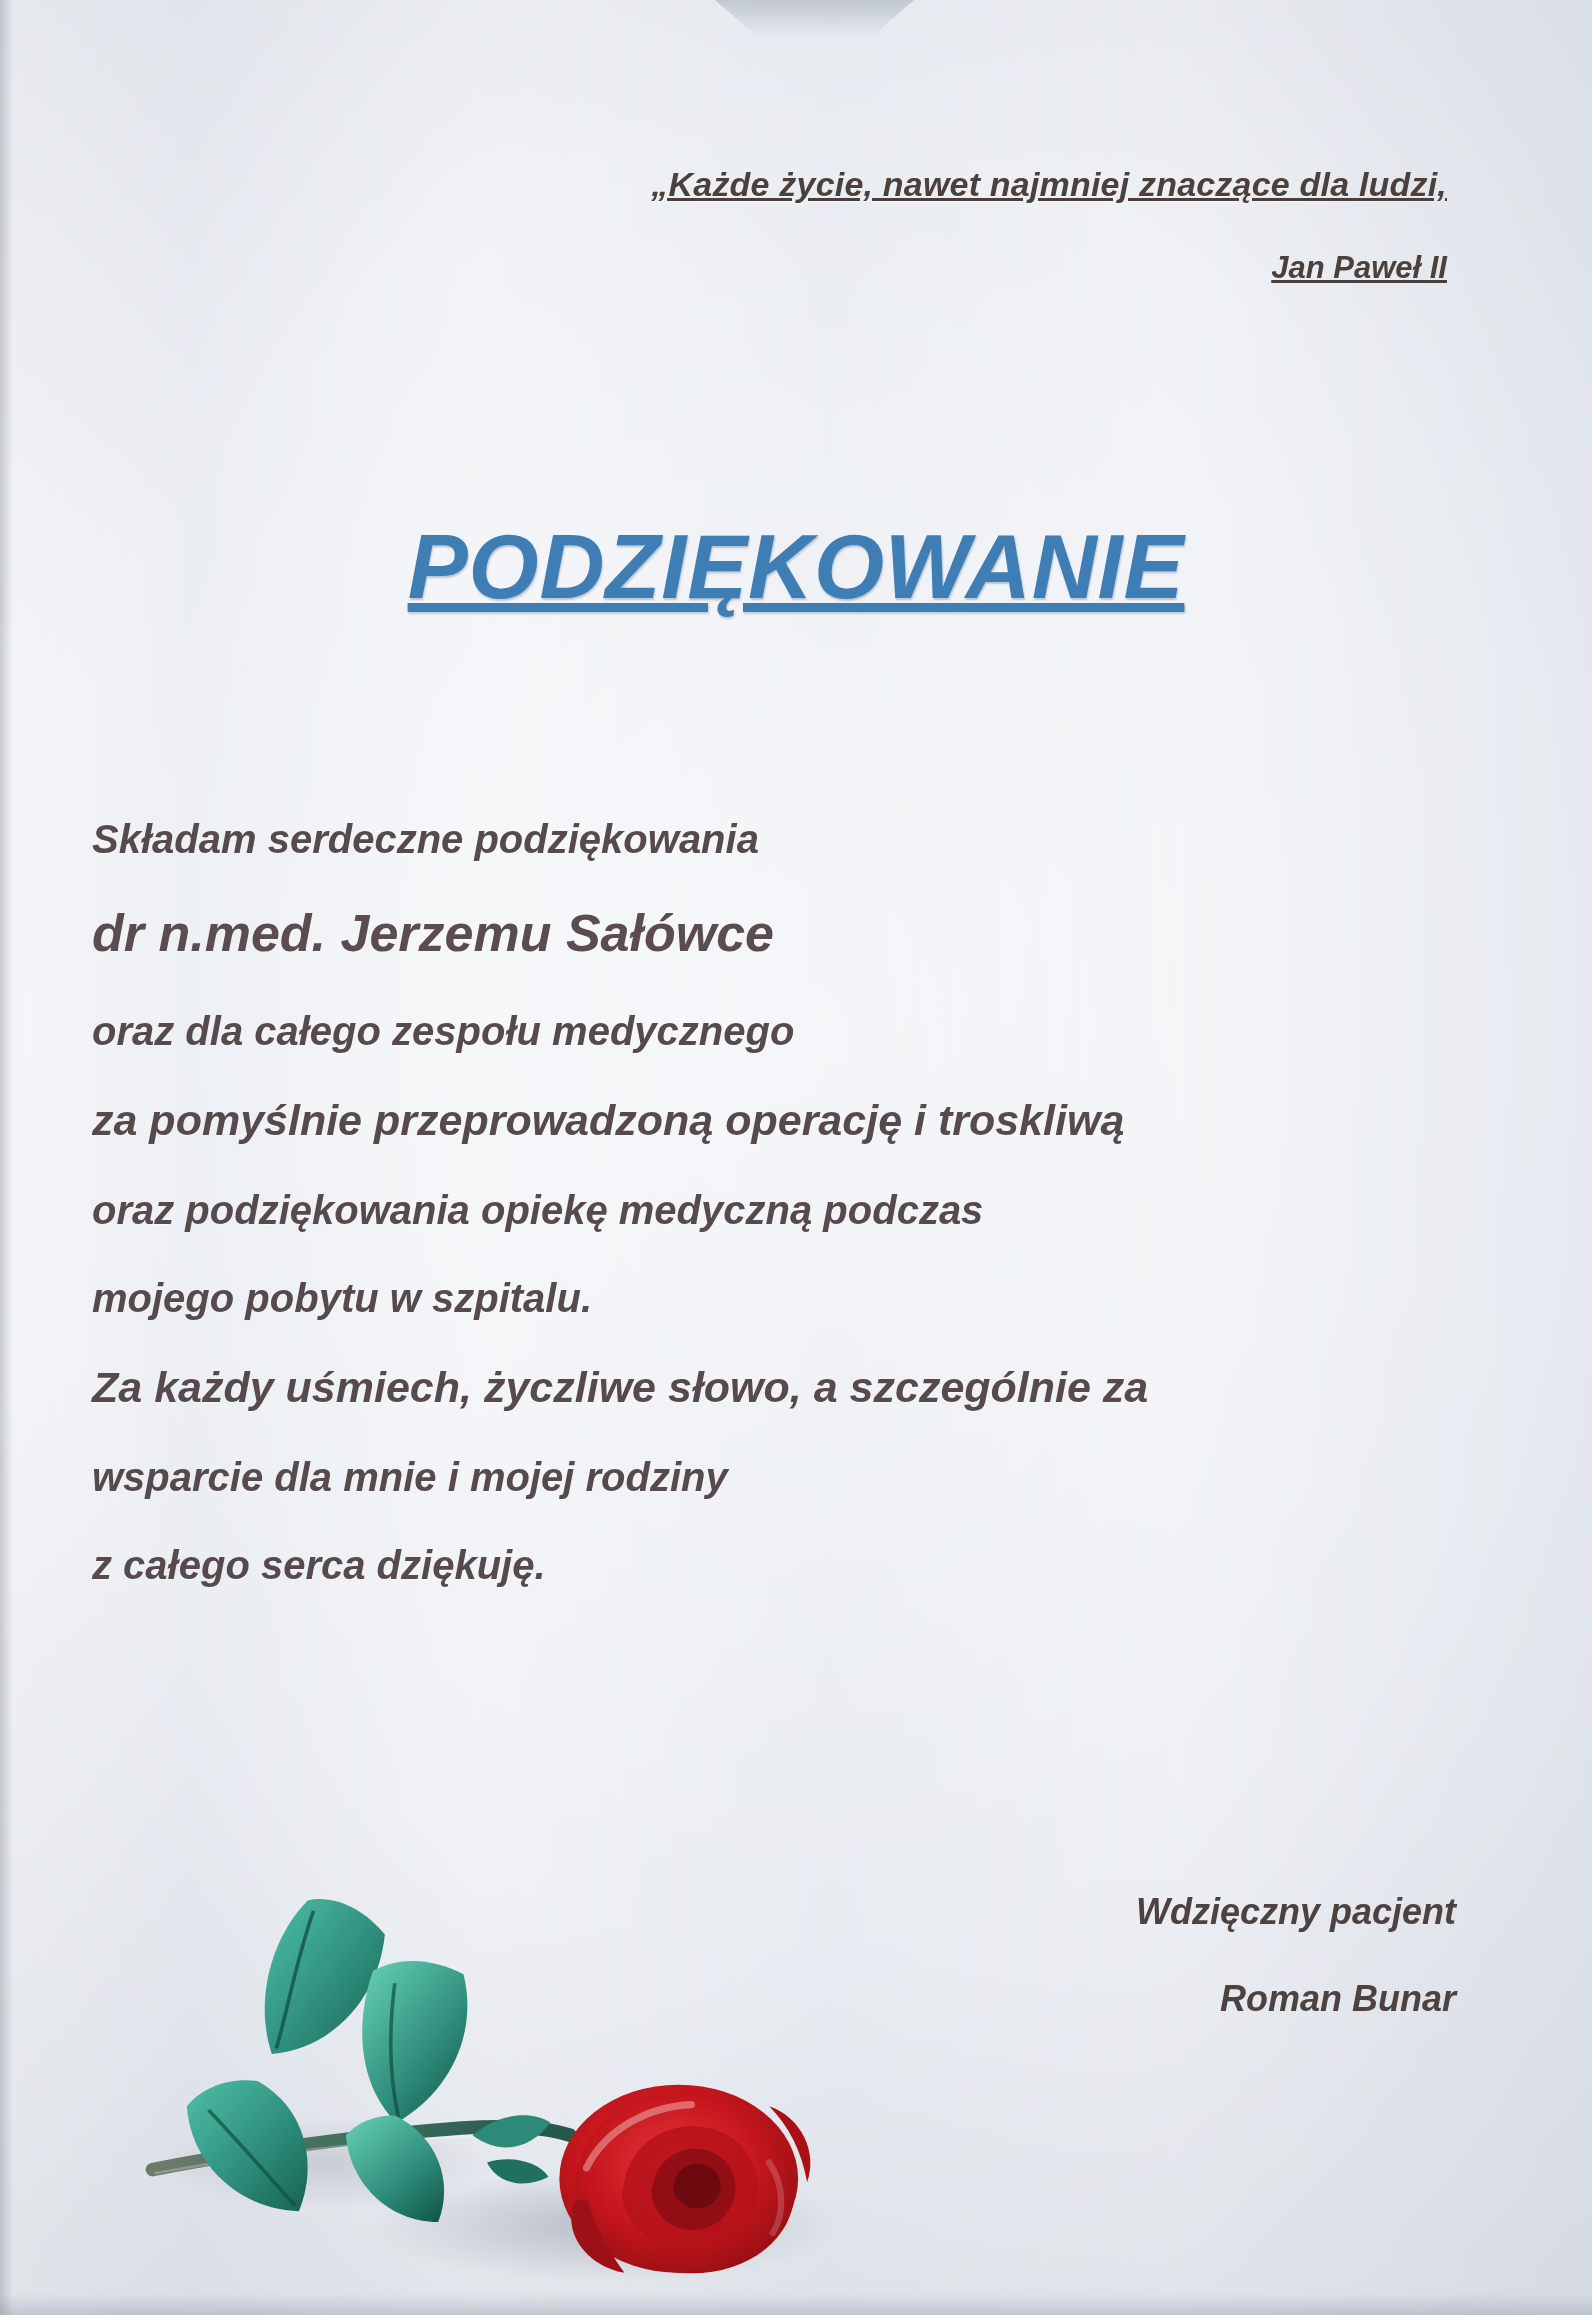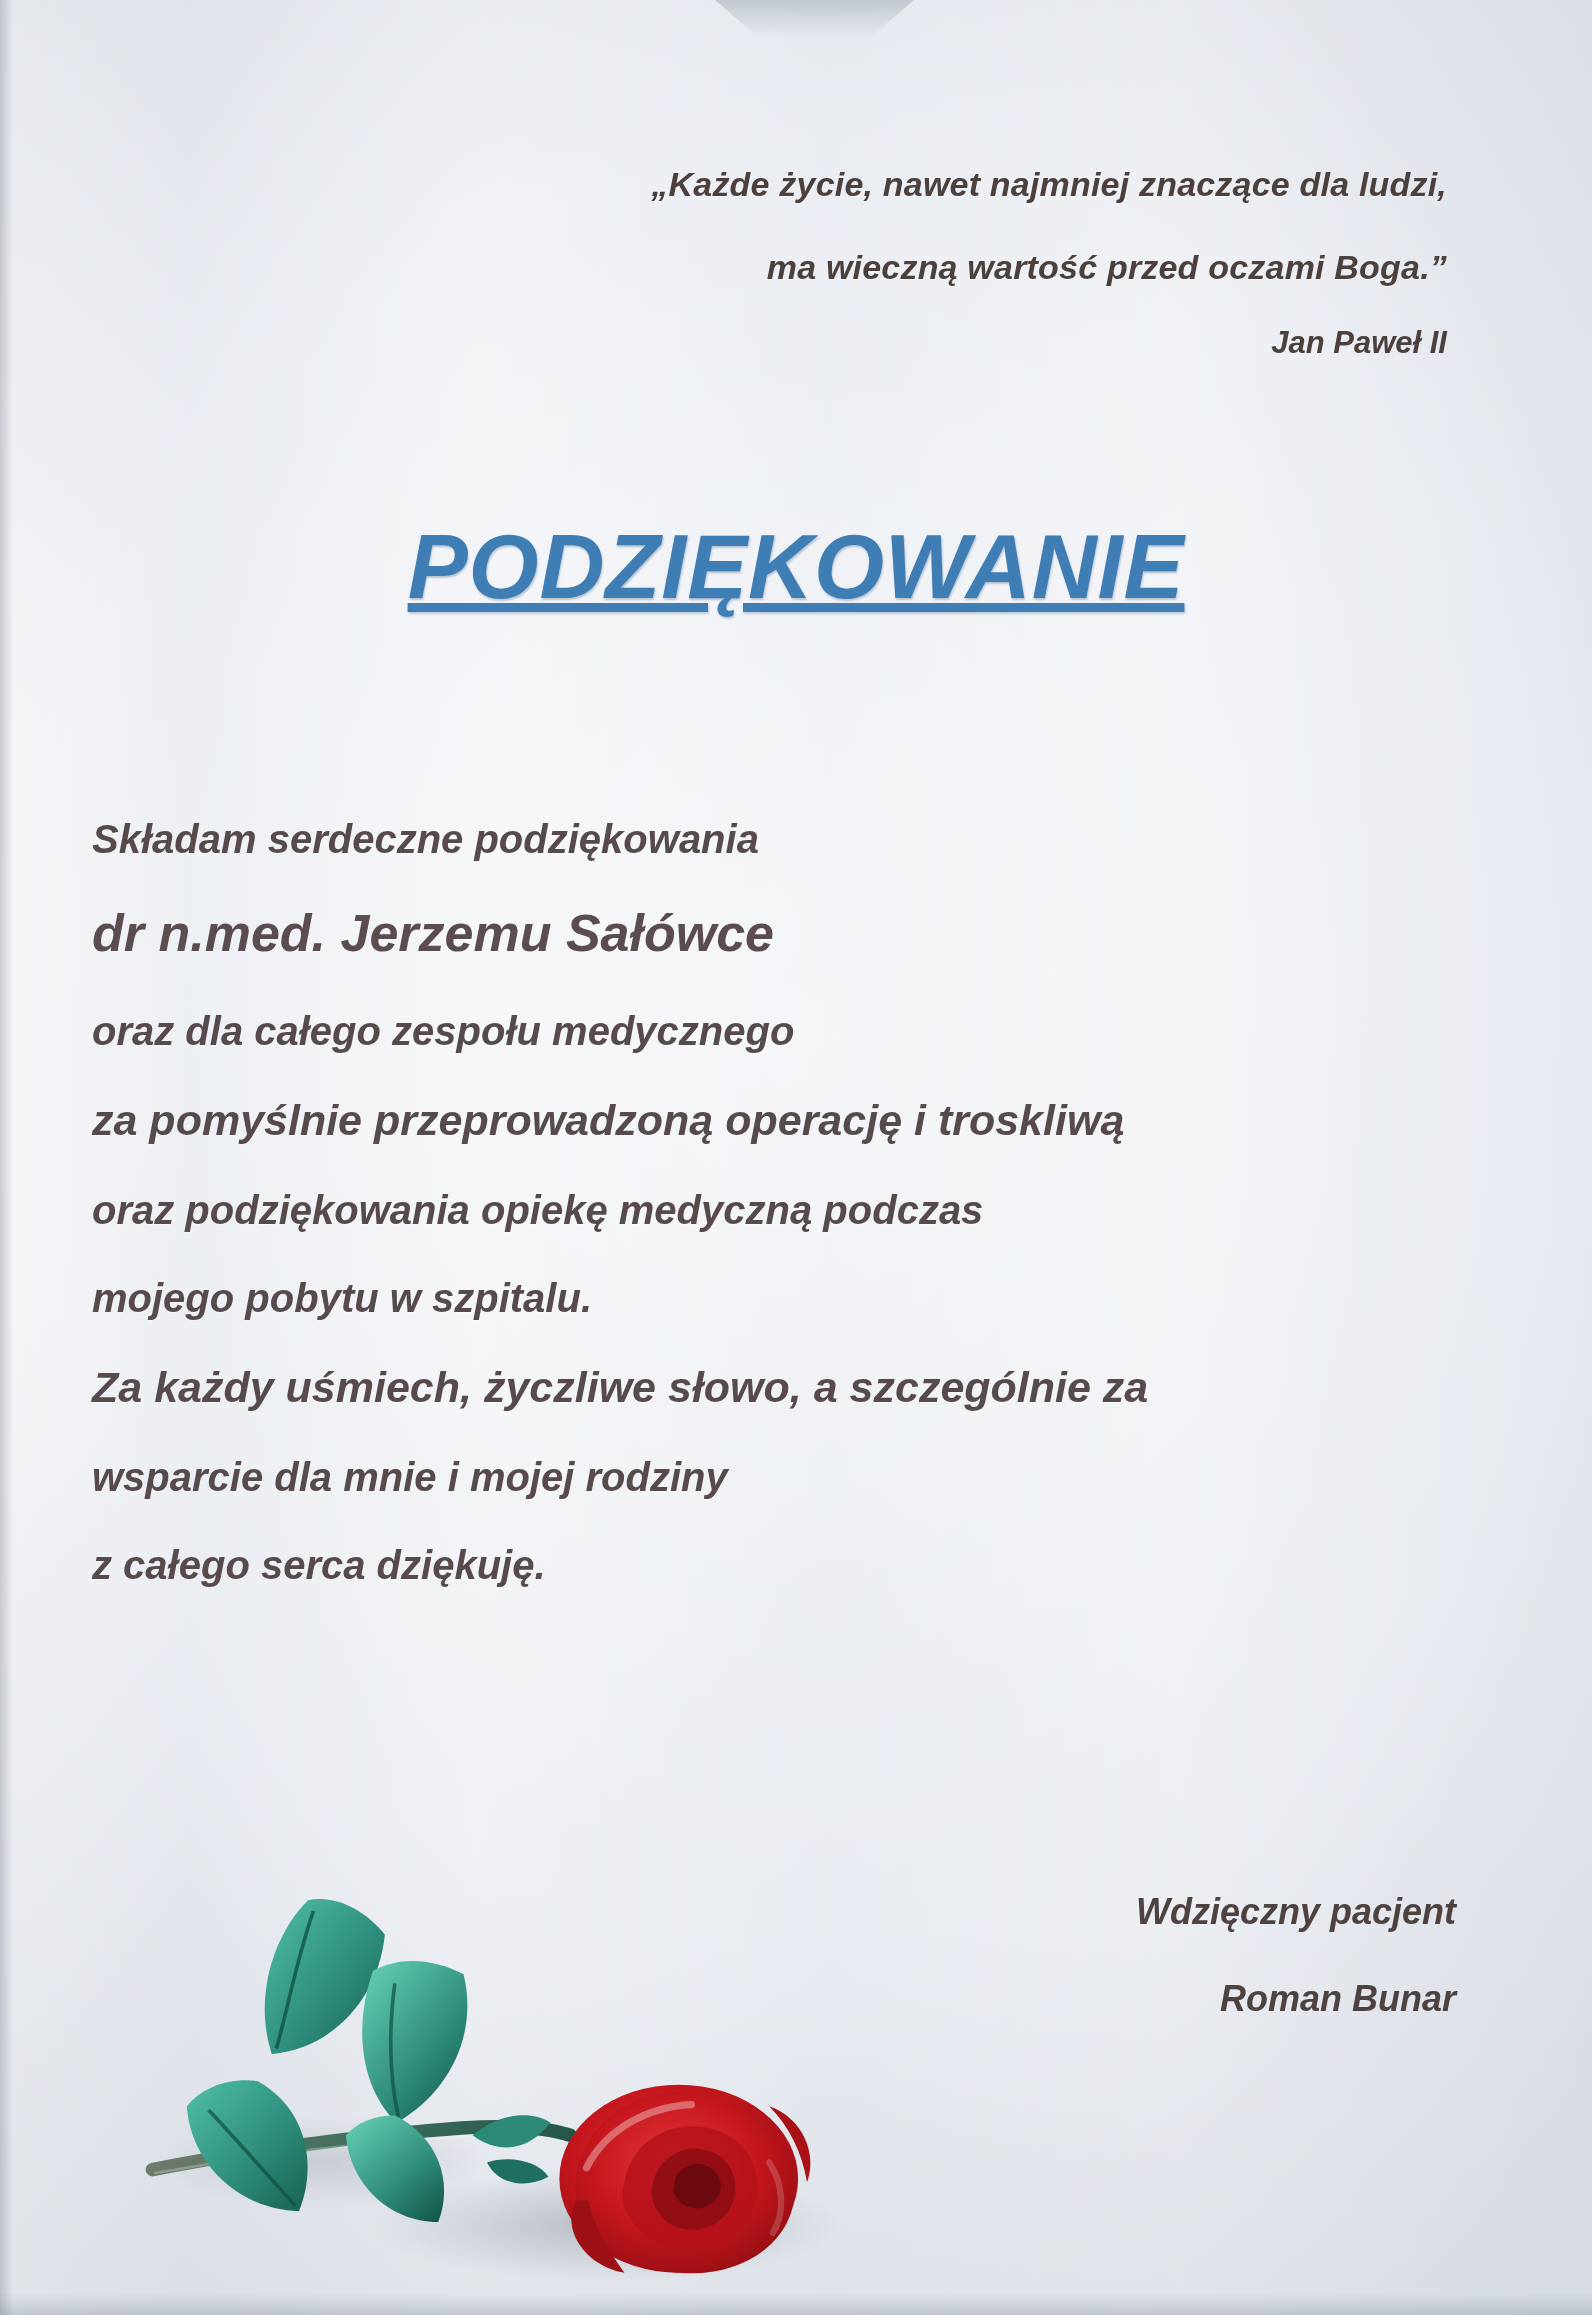--- a/index.html
+++ b/index.html
@@ -80,20 +80,21 @@
   }
 
   
   .quote-block {
     position: absolute;
     top: 167px;
     left: 0;
     width: 1447px;
     text-align: right;
     color: #4a3f3c;
+    text-decoration: underline;
   }
   .quote-line {
     font-size: 34px;
     font-weight: bold;
     font-style: italic;
     letter-spacing: 0.2px;
     line-height: 1.05;
     margin-bottom: 47px;
     color: #4c403d;
     text-shadow: 0 0.9px 0 rgba(255,255,255,0.5);
@@ -188,21 +189,20 @@
   <div class="paper-texture"></div>
   <div class="paper-vignette"></div>
   <div class="top-crease"></div>
   <div class="edge-shadow-left"></div>
   <div class="edge-shadow-bottom"></div>
 
   <div class="content">
 
     <div class="quote-block">
       <div class="quote-line">„Każde życie, nawet najmniej znaczące dla ludzi,</div>
-      <div class="quote-line second">ma wieczną wartość przed oczami Boga.”</div>
       <div class="quote-author">Jan Paweł II</div>
     </div>
 
     <div class="title">PODZIĘKOWANIE</div>
 
     <div class="body-block">
       <div class="body-line">Składam serdeczne podziękowania</div>
       <div class="body-line name">dr n.med. Jerzemu Sałówce</div>
       <div class="body-line">oraz dla całego zespołu medycznego</div>
       <div class="body-line big">za pomyślnie przeprowadzoną operację i troskliwą</div>

